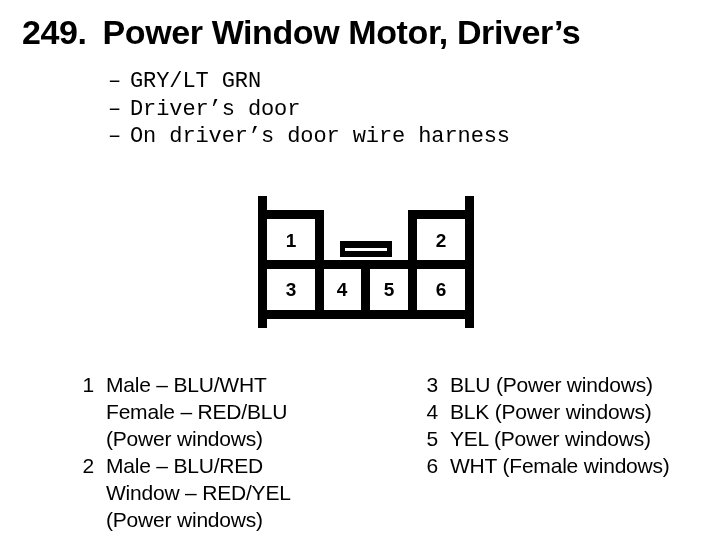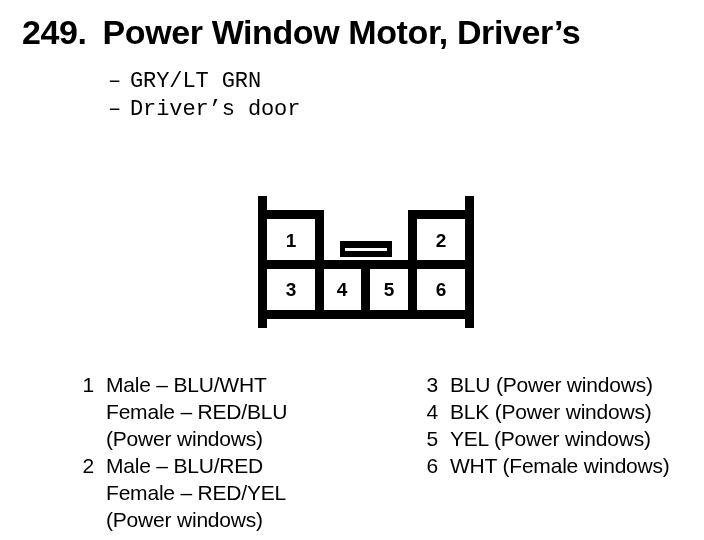--- a/index.html
+++ b/index.html
@@ -113,20 +113,21 @@
 </head>
 <body>
 
 <div id="page-title">
   <span class="num">249.</span><span>Power Window Motor, Driver’s</span>
 </div>
 
 <div id="attr-list">
     <div class="attr-row"><span class="dash">–</span><span>GRY/LT GRN</span></div>
     <div class="attr-row"><span class="dash">–</span><span>Driver’s door</span></div>
+    <div class="attr-row"><span class="dash">–</span><span>On driver’s door wire harness</span></div>
   </div>
 
 <div id="connector-diagram">
   <svg width="216" height="132" viewBox="0 0 216 132" xmlns="http://www.w3.org/2000/svg">
 
     <g>
 
       <rect x="0" y="0" width="9" height="132" fill="#000000"></rect>
 
       <rect x="207" y="0" width="9" height="132" fill="#000000"></rect>
@@ -174,21 +175,21 @@
       <div class="legend-lines">
         <div class="legend-line">Male – BLU/WHT</div>
         <div class="legend-line">Female – RED/BLU</div>
         <div class="legend-line">(Power windows)</div>
       </div>
     </div>
     <div class="legend-entry">
       <div class="legend-num">2</div>
       <div class="legend-lines">
         <div class="legend-line">Male – BLU/RED</div>
-        <div class="legend-line">Female – RED/YEL</div>
+        <div class="legend-line">Window – RED/YEL</div>
         <div class="legend-line">(Power windows)</div>
       </div>
     </div>
   </div>
 <div class="legend-col" id="legend-right">
     <div class="legend-entry">
       <div class="legend-num">3</div>
       <div class="legend-lines">
         <div class="legend-line">BLU (Power windows)</div>
       </div>

